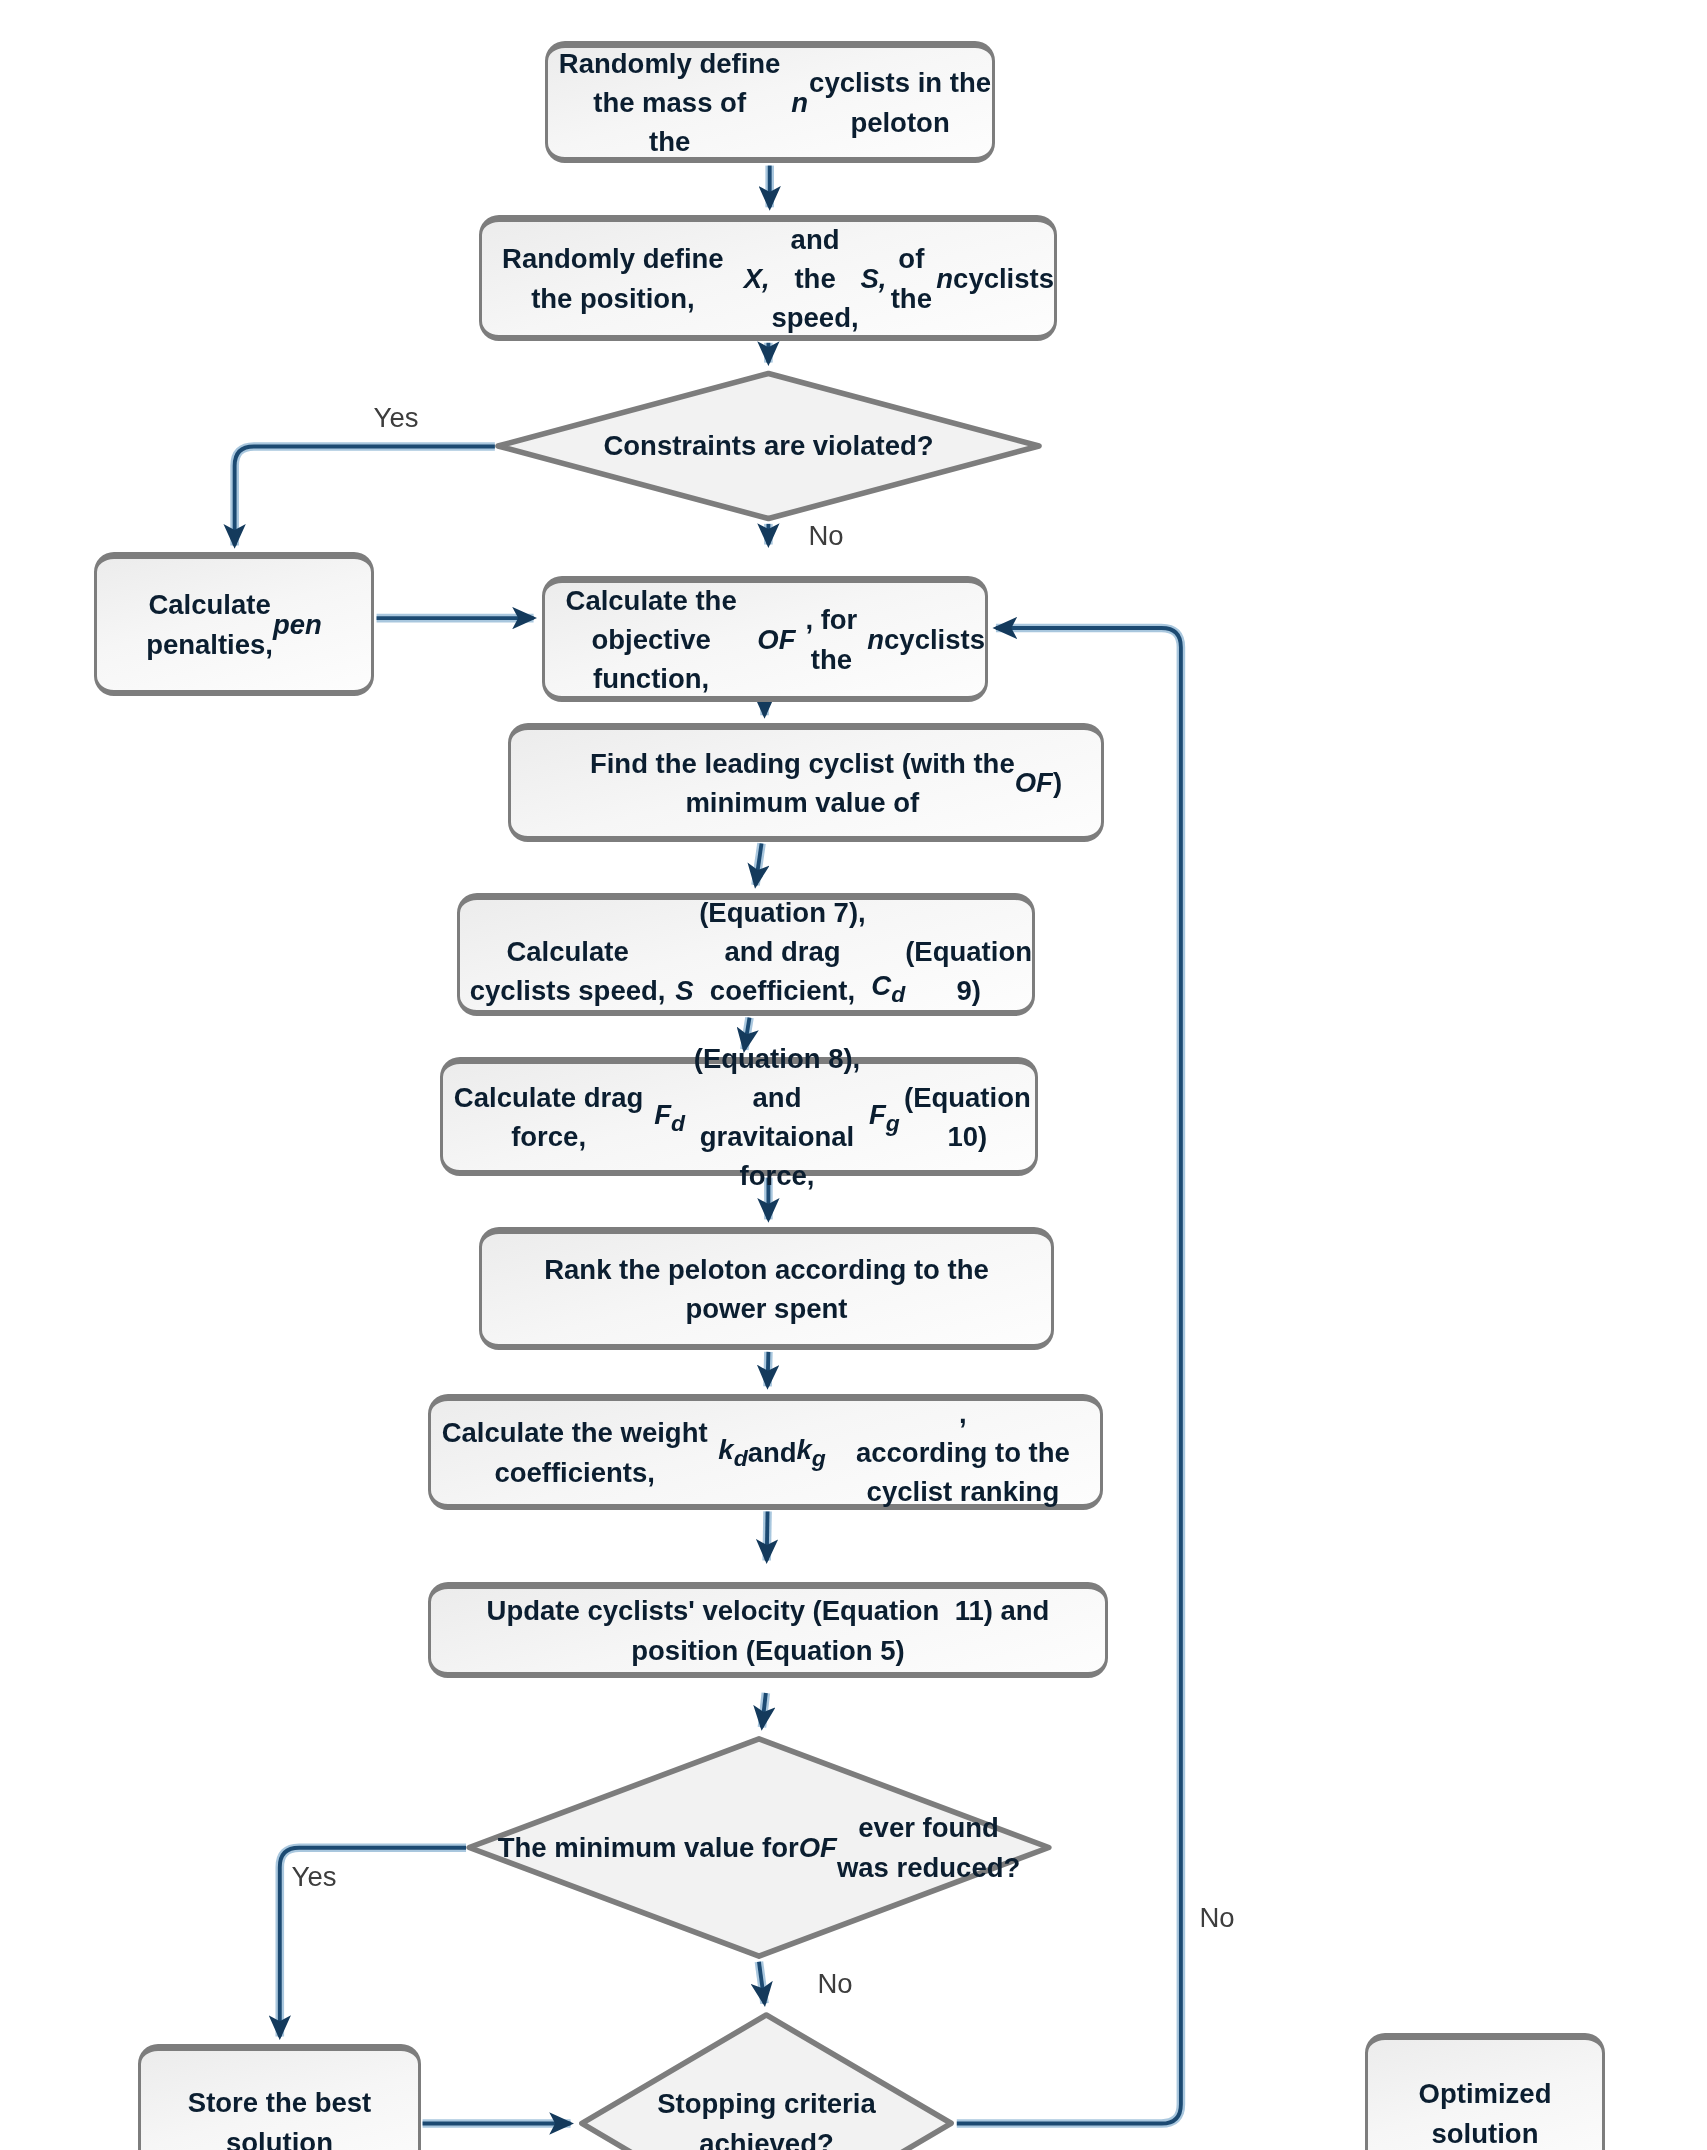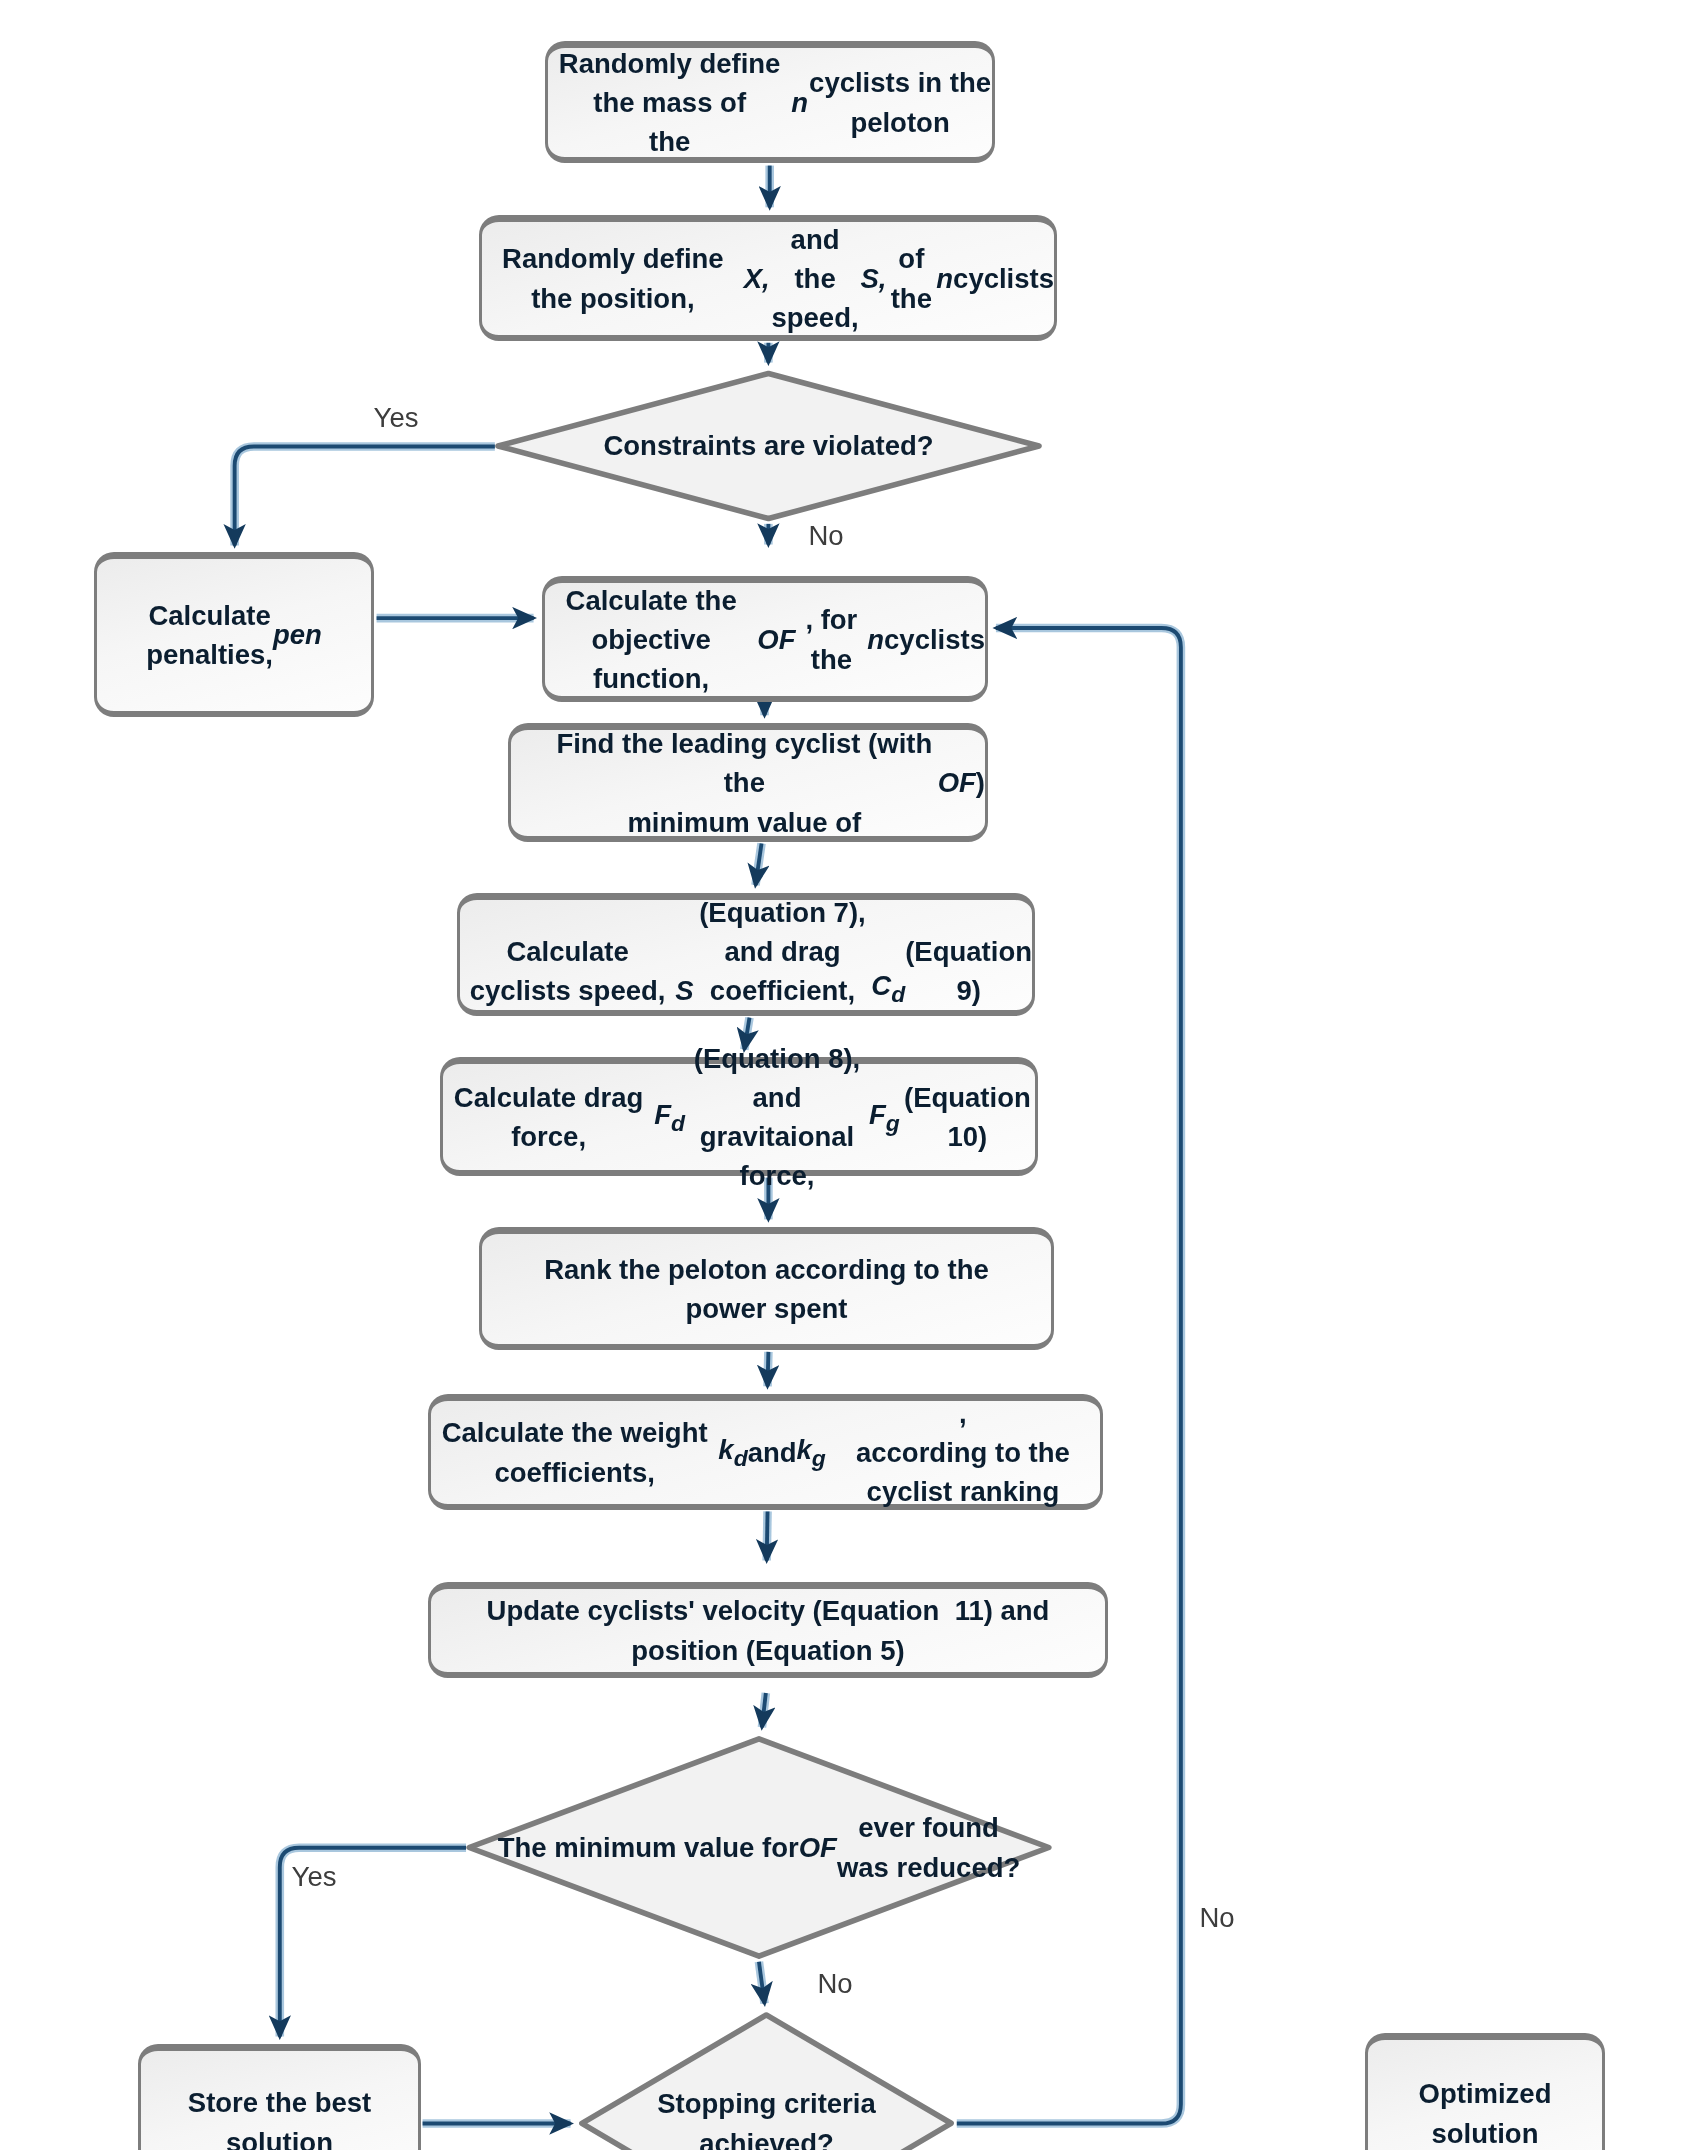--- a/index.html
+++ b/index.html
@@ -134,25 +134,25 @@
 
   <div class="node" style="left:479px;top:215px;width:578px;height:126px;">Randomly define the position, <i>X,</i> and<br>the speed, <i>S,</i> of the <i>n</i> cyclists</div>
 
   <div class="diamond" style="left:494px;top:370px;width:549px;height:152px;">
     <svg width="549" height="152" viewBox="0 0 1276 354">
       <polygon points="638,8 1268,177 638,346 8,177"></polygon>
     </svg>
     <div class="dtext">Constraints are violated?</div>
   </div>
 
-  <div class="node" style="left:94px;top:552px;width:280px;height:165px;">Calculate<br>penalties, <i>pen</i></div>
+  <div class="node" style="left:94px;top:552px;width:280px;height:144px;">Calculate<br>penalties, <i>pen</i></div>
 
   <div class="node" style="left:542px;top:552px;width:446px;height:126px;margin-top:24px;">Calculate the objective<br>function, <i>OF</i>, for the <i>n</i> cyclists</div>
 
-  <div class="node" style="left:508px;top:723px;width:480px;height:119px;padding-left:40px;">Find the leading cyclist (with the<br>minimum value of <i>OF</i>)</div>
+  <div class="node" style="left:508px;top:723px;width:596px;height:119px;padding-left:40px;">Find the leading cyclist (with the<br>minimum value of <i>OF</i>)</div>
 
   <div class="node" style="left:457px;top:893px;width:578px;height:123px;align-items:flex-end;">Calculate cyclists speed, <i>S</i> (Equation 7),<br>and drag coefficient, <i>C<sub>d</sub></i> (Equation 9)</div>
 
   <div class="node" style="left:440px;top:1057px;width:598px;height:119px;">Calculate drag force, <i>F<sub>d</sub></i> (Equation 8), and<br>gravitaional force, <i>F<sub>g</sub></i> (Equation 10)</div>
 
   <div class="node" style="left:479px;top:1227px;width:575px;height:123px;">Rank the peloton according to the<br>power spent</div>
 
   <div class="node" style="left:428px;top:1394px;width:675px;height:116px;">Calculate the weight coefficients, <i>k<sub>d</sub></i> and <i>k<sub>g</sub></i>,<br>according to the cyclist ranking</div>
 
   <div class="node" style="left:428px;top:1568px;width:680px;height:96px;margin-top:14px;">Update cyclists' velocity (Equation&nbsp; 11) and<br>position (Equation 5)</div>

